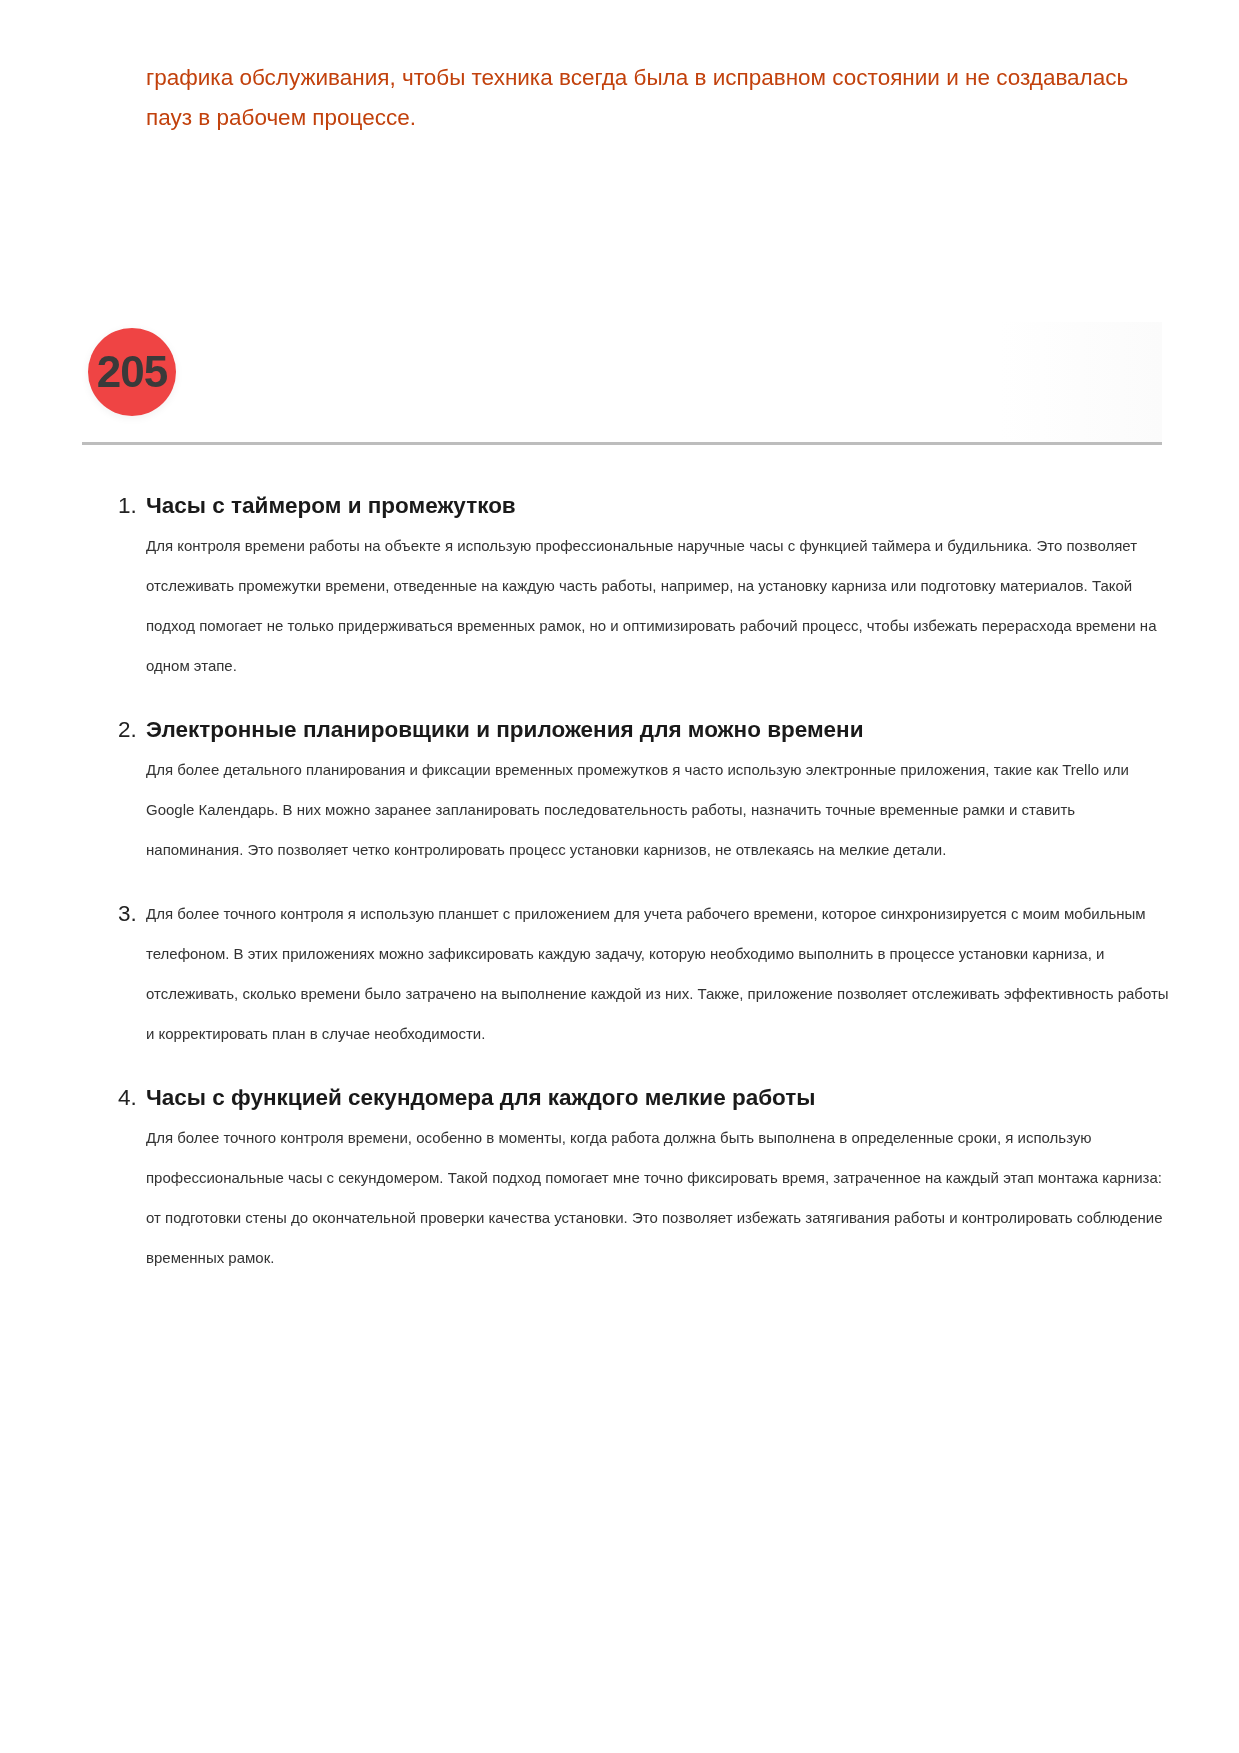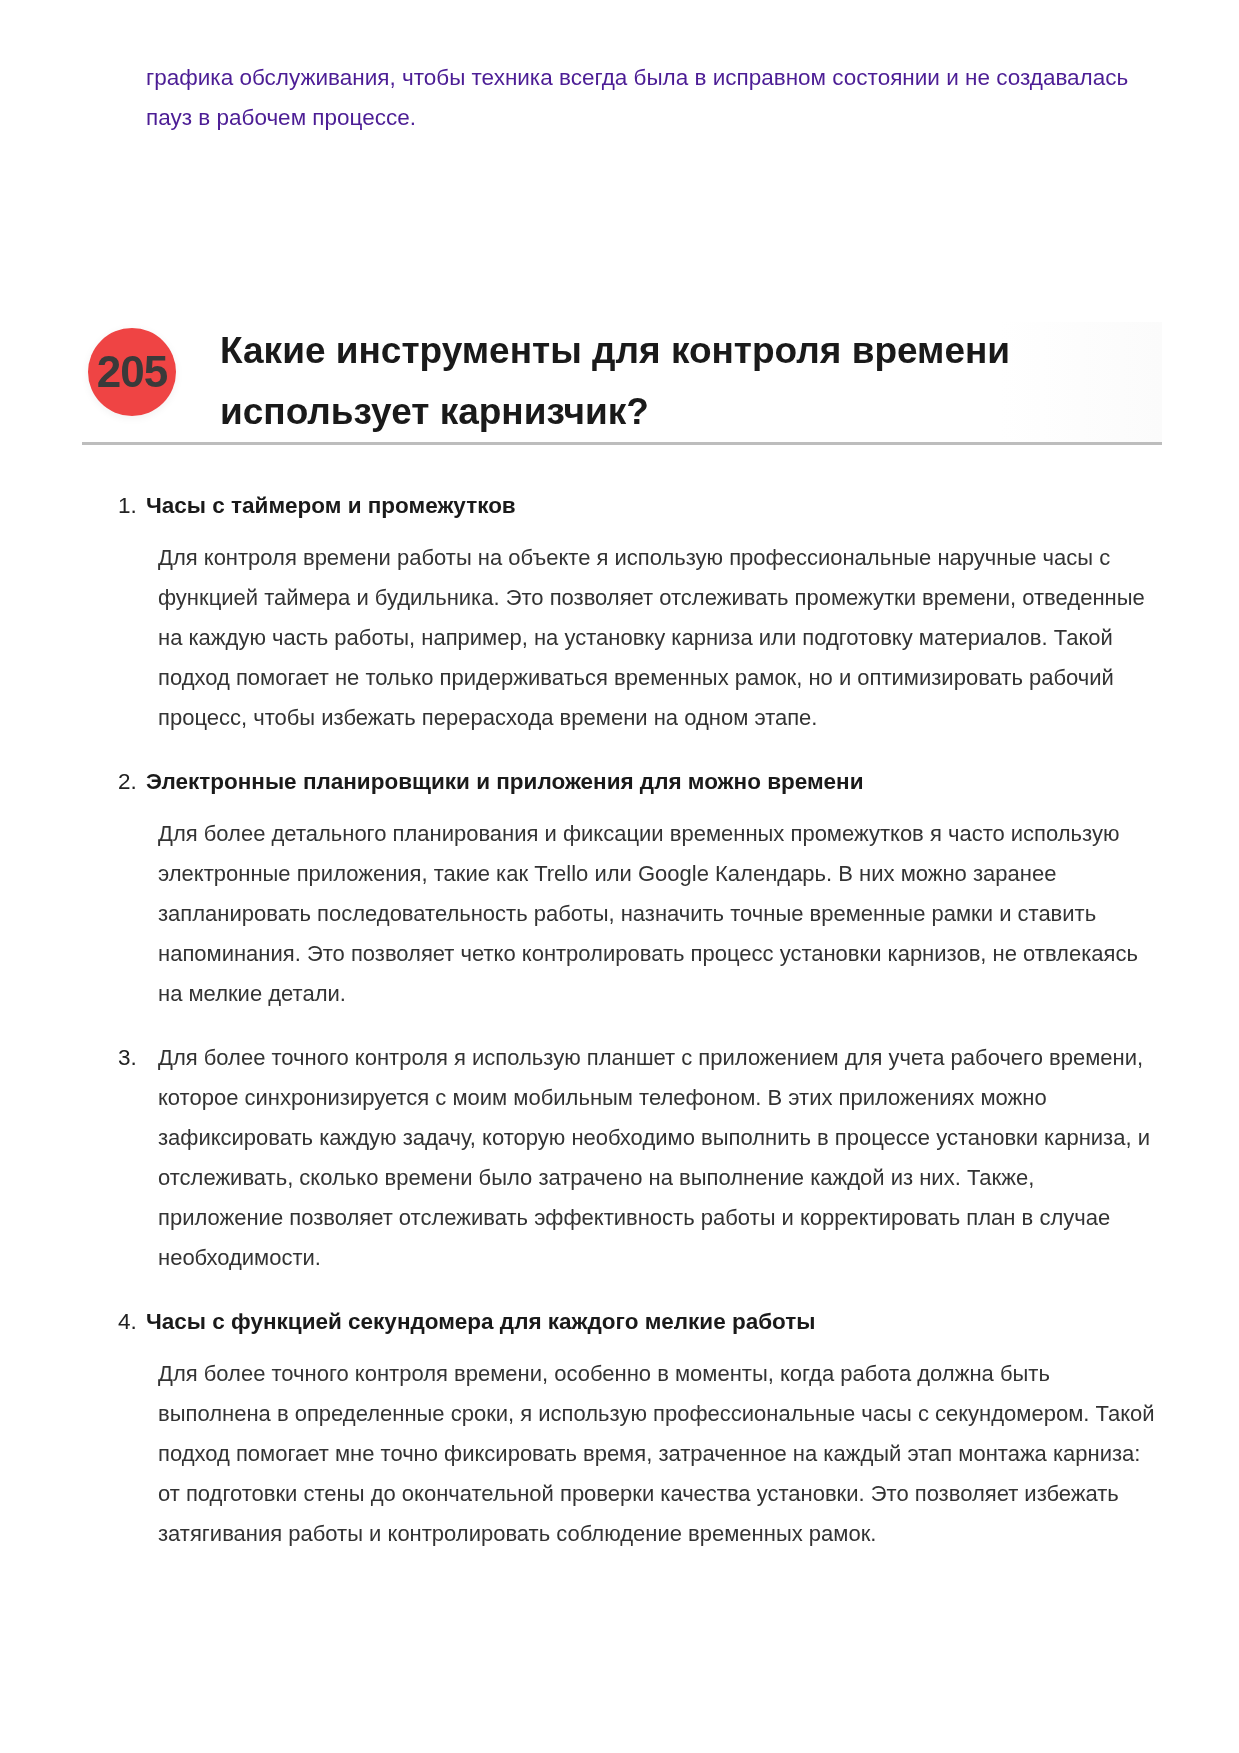--- a/index.html
+++ b/index.html
@@ -15,21 +15,21 @@
     font-family: "Liberation Sans", "DejaVu Sans", sans-serif;
     color: #2b2b2b;
   }
   .intro {
     position: absolute;
     left: 146px;
     top: 58px;
     width: 1010px;
     font-size: 22.5px;
     line-height: 40px;
-    color: #4c1d95;
+    color: #c2410c;
   }
   .intro p { margin: 0; }
 
   .header {
     position: absolute;
     left: 82px;
     top: 312px;
     width: 1080px;
     height: 132px;
   }
@@ -100,37 +100,36 @@
     color: #222222;
   }
   .answer-title {
     font-size: 22.5px;
     line-height: 40px;
     font-weight: bold;
     color: #1a1a1a;
     margin: 0;
   }
   .answer-body {
-    font-size: 22px;
+    font-size: 15px;
     line-height: 40px;
     color: #333333;
-    margin: 12px;
+    margin: 0;
   }
 </style>
 </head>
 <body>
 
 <div class="intro">
   <p>графика обслуживания, чтобы техника всегда была в исправном состоянии и не создавалась пауз в рабочем процессе.</p>
 </div>
 
 <div class="header">
   <div class="header-bg"></div>
   <div class="number-badge">205</div>
-  <h1 class="question-title">Какие инструменты для контроля времени использует карнизчик?</h1>
   <div class="header-rule"></div>
 </div>
 
 <ol class="answers">
   <li class="answer-item">
     <span class="answer-num">1.</span>
     <p class="answer-title">Часы с таймером и промежутков</p>
     <p class="answer-body">Для контроля времени работы на объекте я использую профессиональные наручные часы с функцией таймера и будильника. Это позволяет отслеживать промежутки времени, отведенные на каждую часть работы, например, на установку карниза или подготовку материалов. Такой подход помогает не только придерживаться временных рамок, но и оптимизировать рабочий процесс, чтобы избежать перерасхода времени на одном этапе.</p>
   </li>
   <li class="answer-item">

